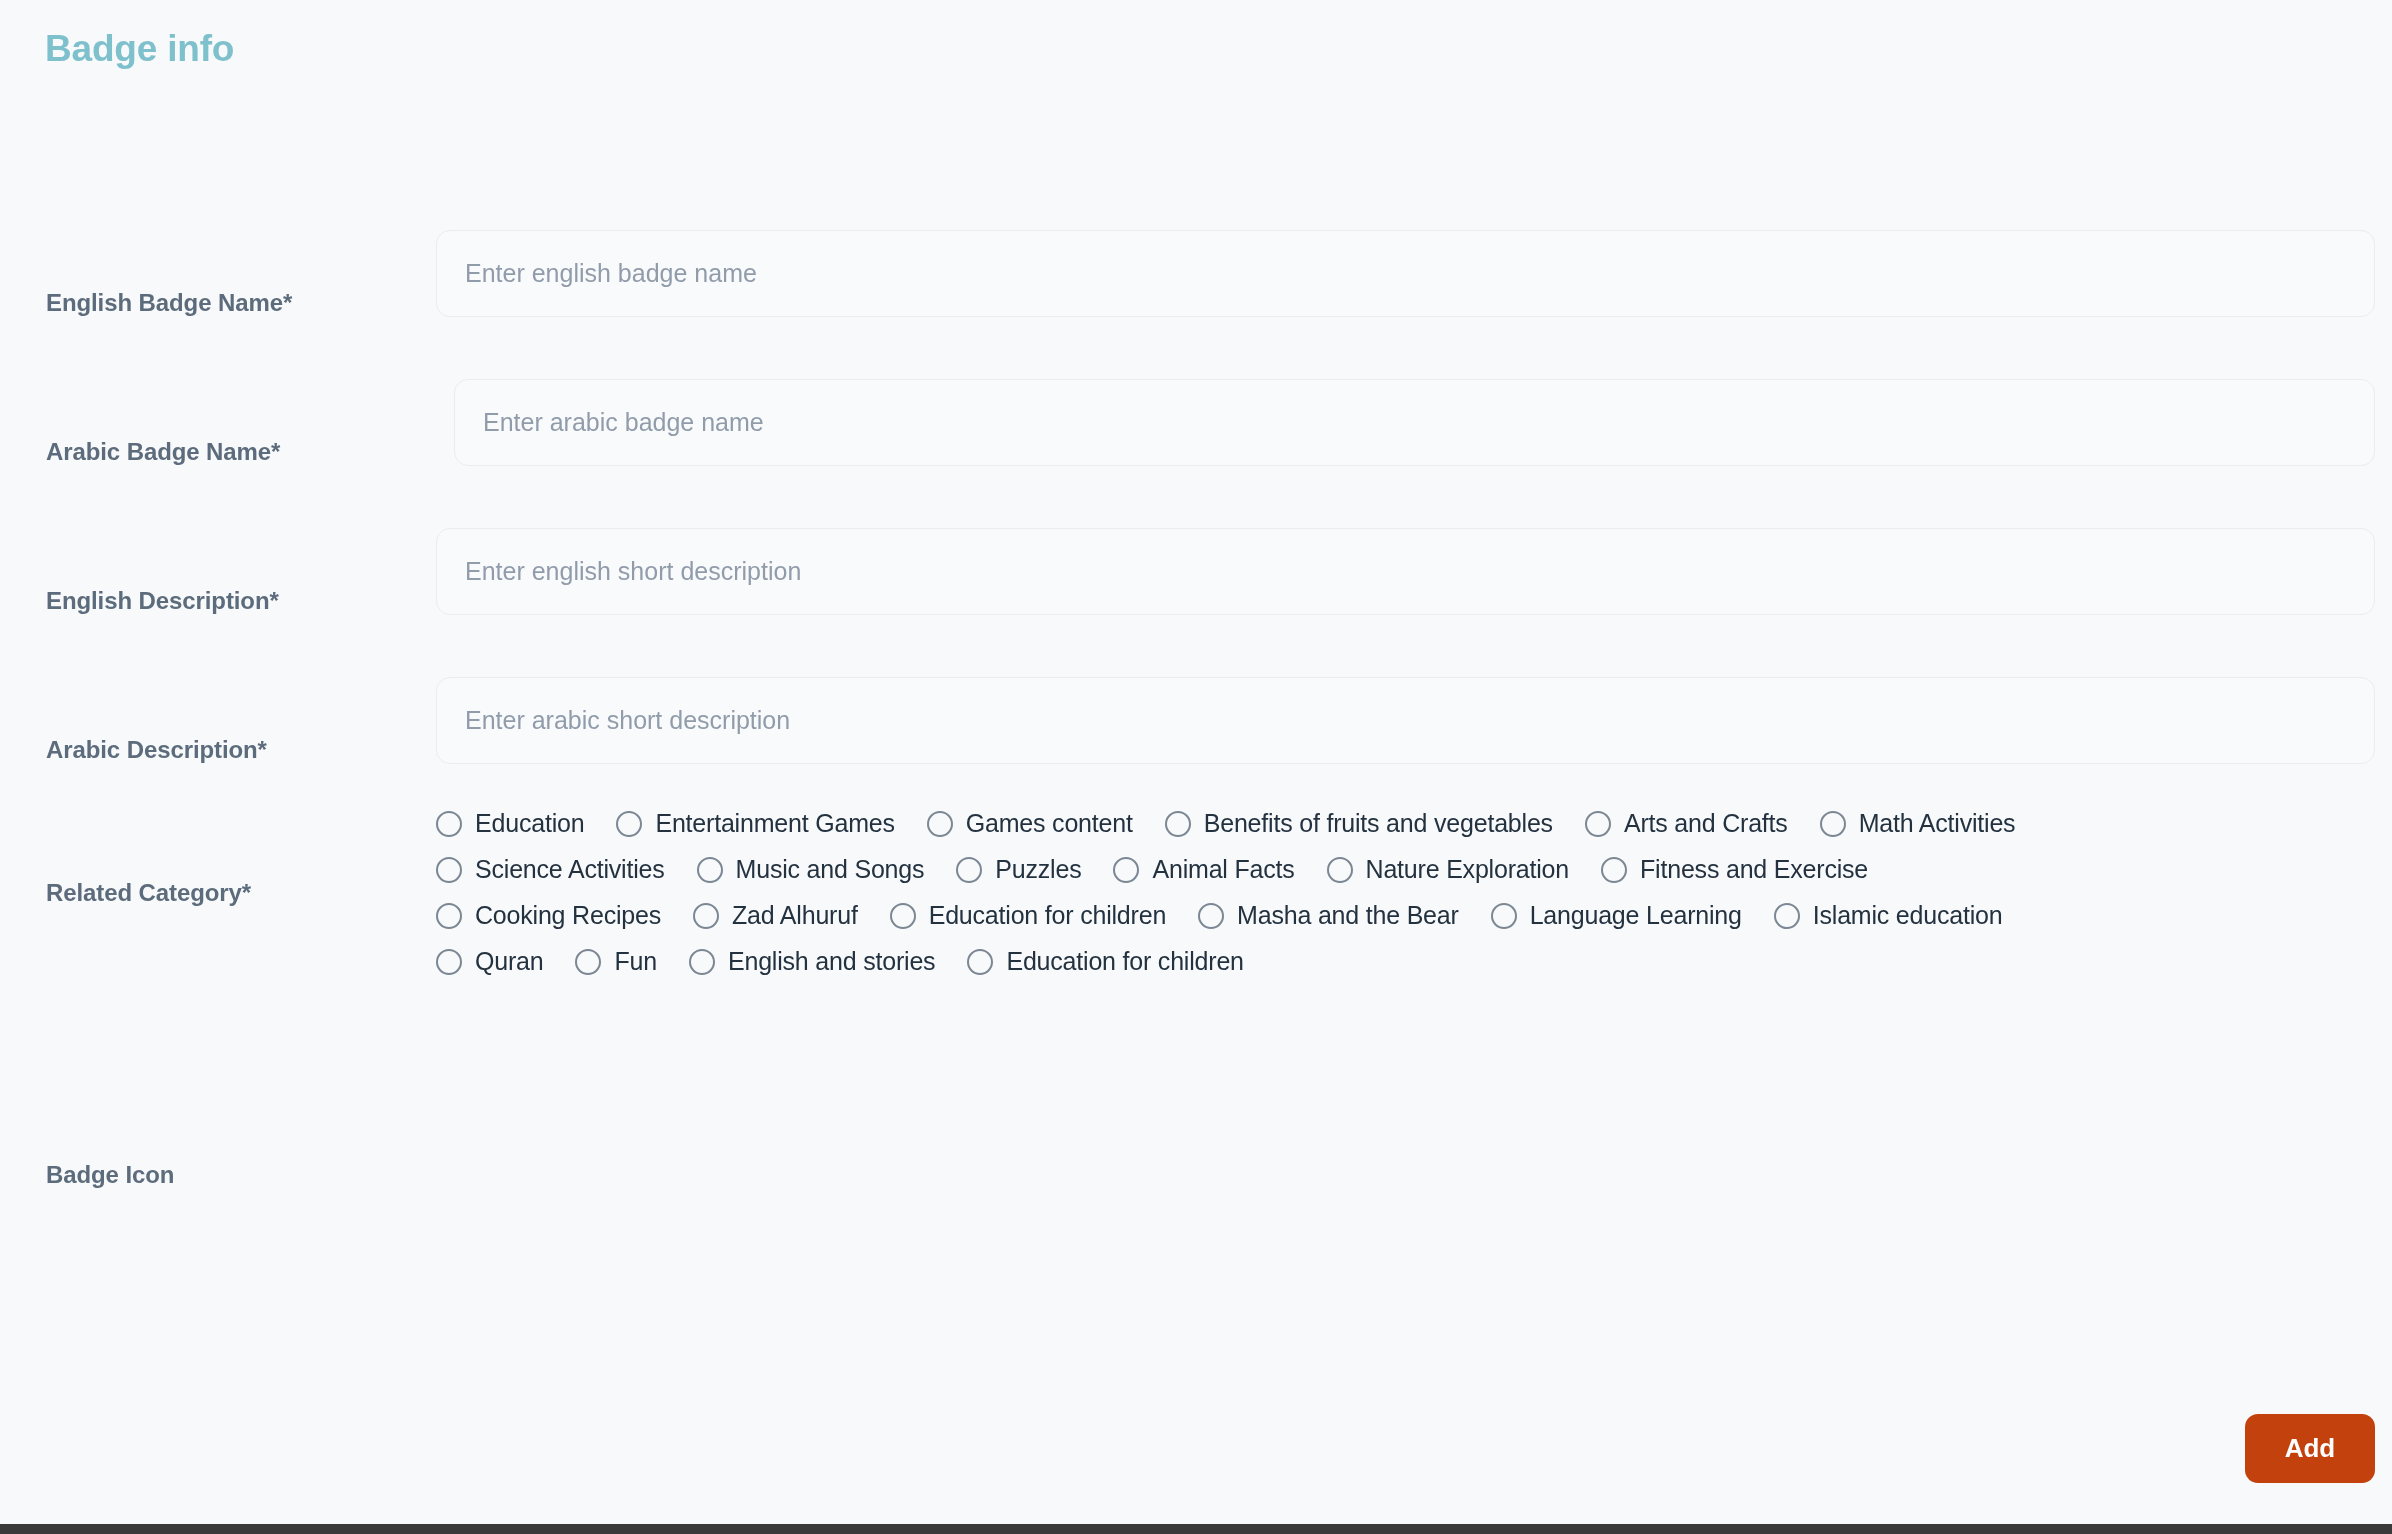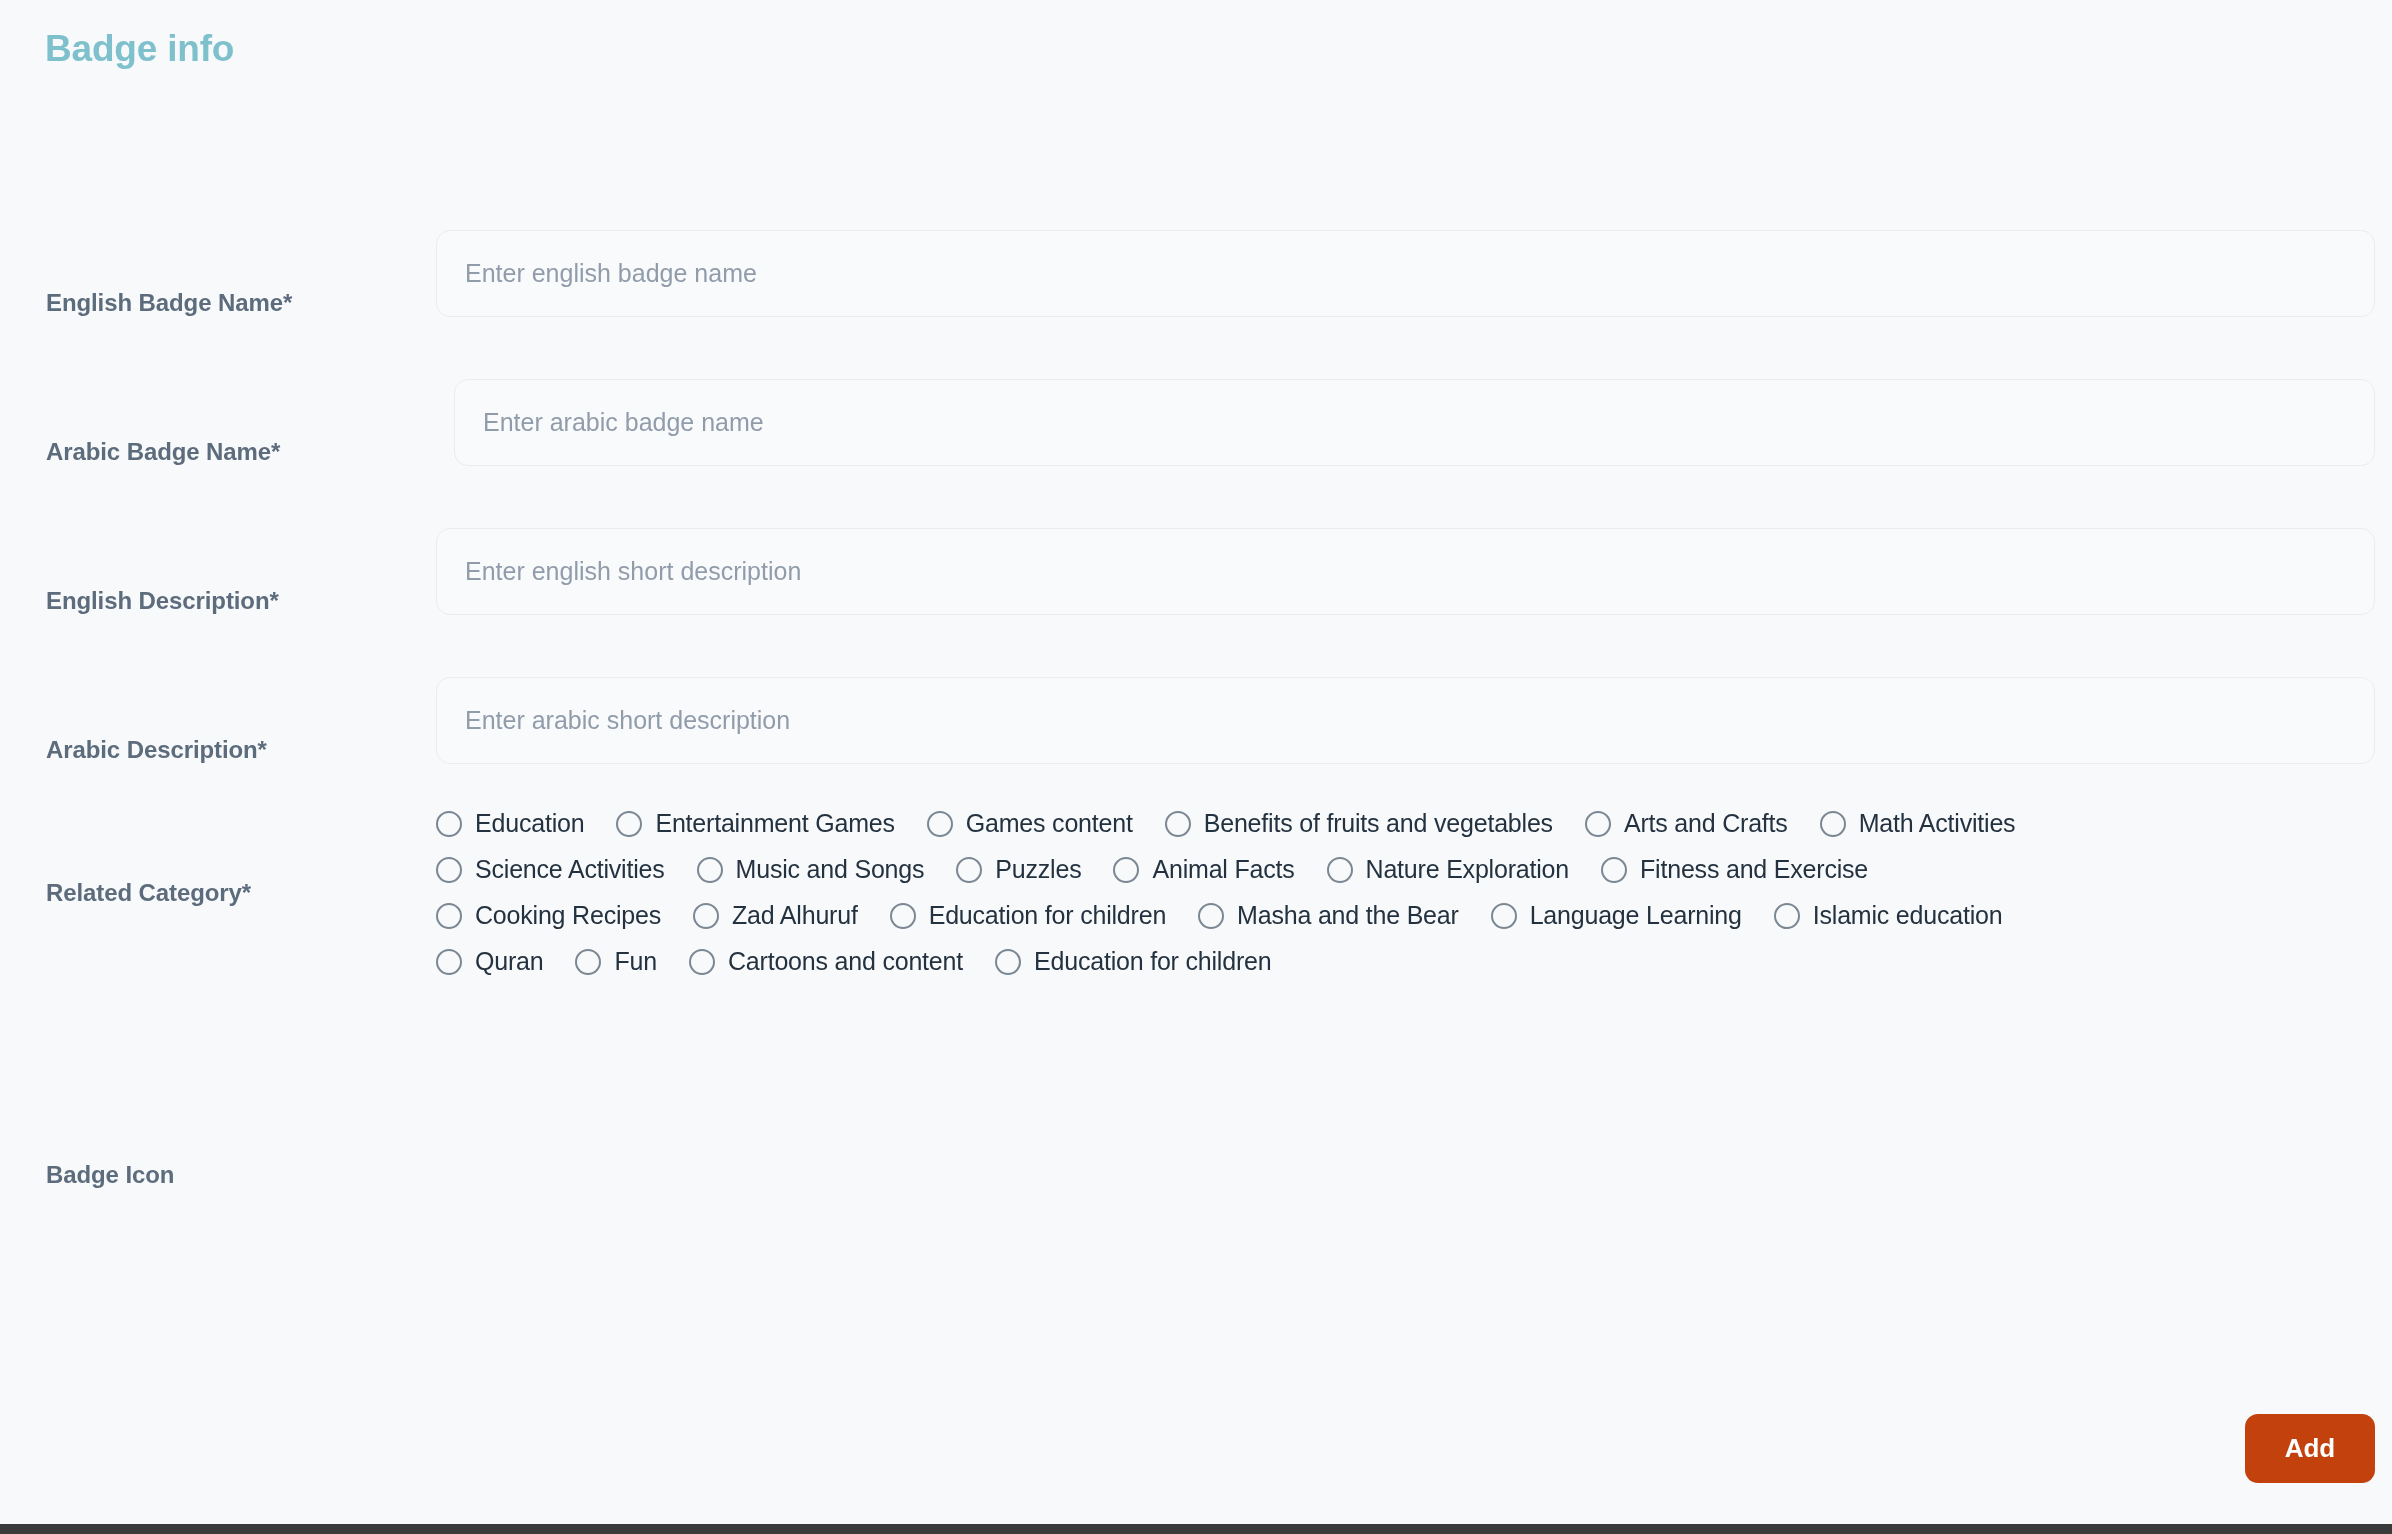--- a/index.html
+++ b/index.html
@@ -317,21 +317,21 @@
             <label class="radio-item">
               <span class="radio-circle"></span>
               <span class="radio-label">Quran</span>
             </label>
             <label class="radio-item">
               <span class="radio-circle"></span>
               <span class="radio-label">Fun</span>
             </label>
             <label class="radio-item">
               <span class="radio-circle"></span>
-              <span class="radio-label">Cartoons and content</span>
+              <span class="radio-label">English and stories</span>
             </label>
             <label class="radio-item">
               <span class="radio-circle"></span>
               <span class="radio-label">Education for children</span>
             </label>
           </div>
       </div>
     </div>
 
     <div class="form-row row-icon">

